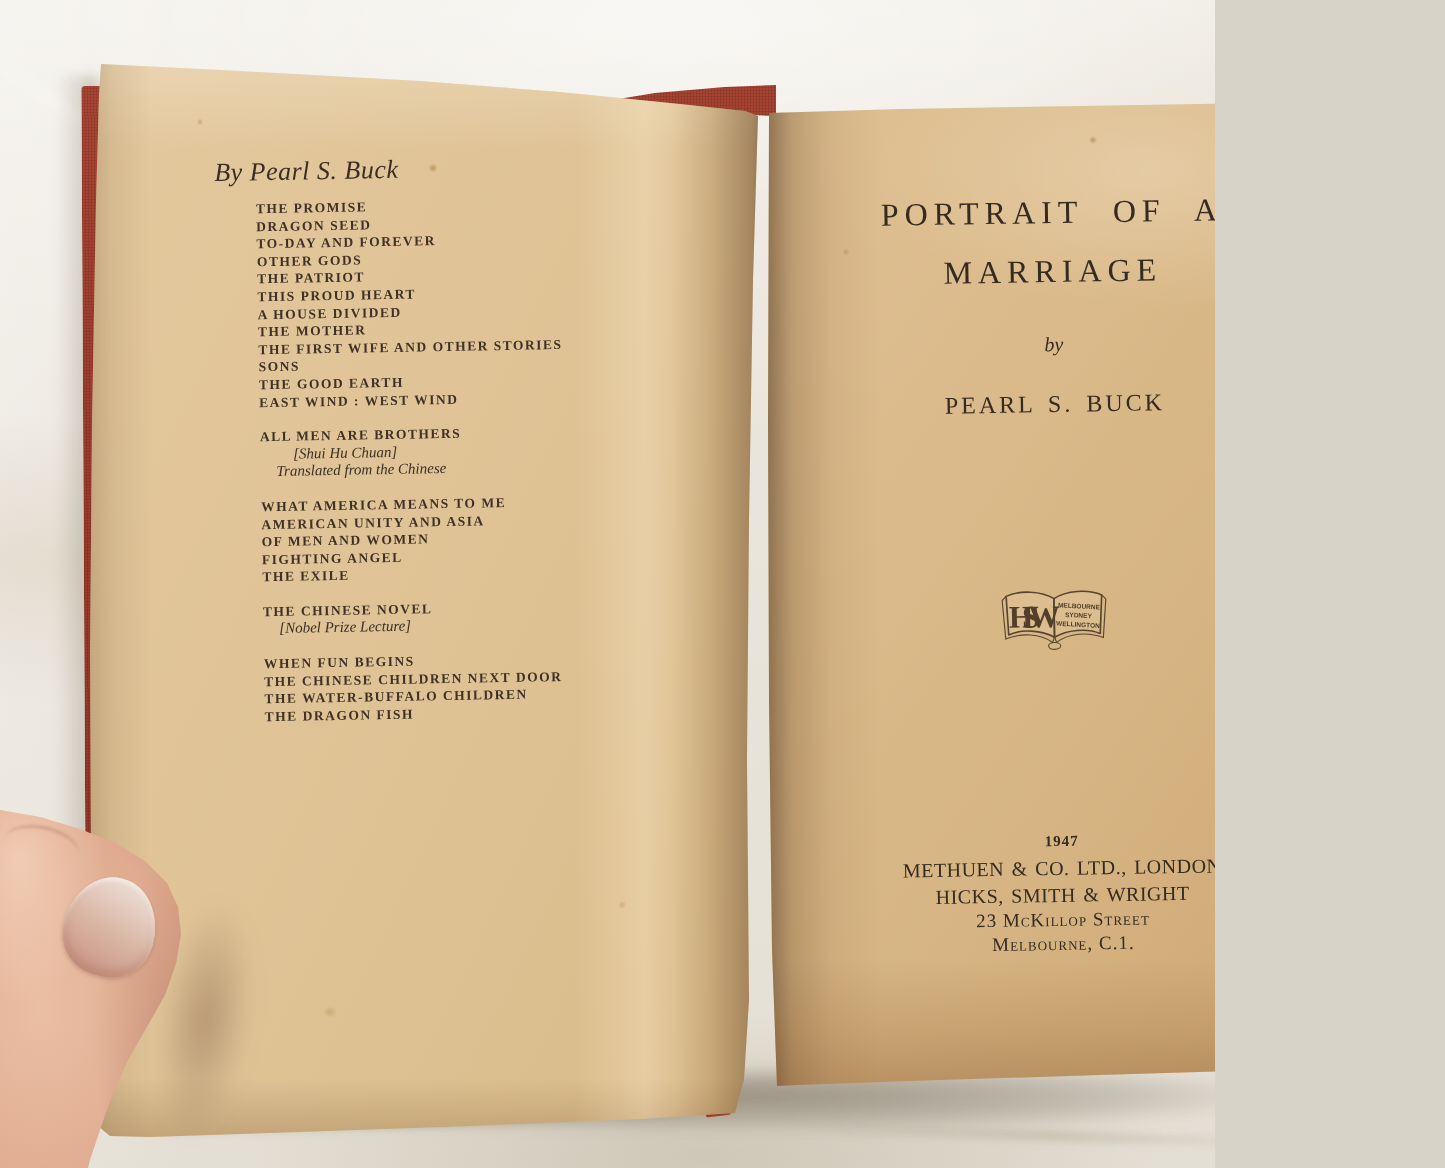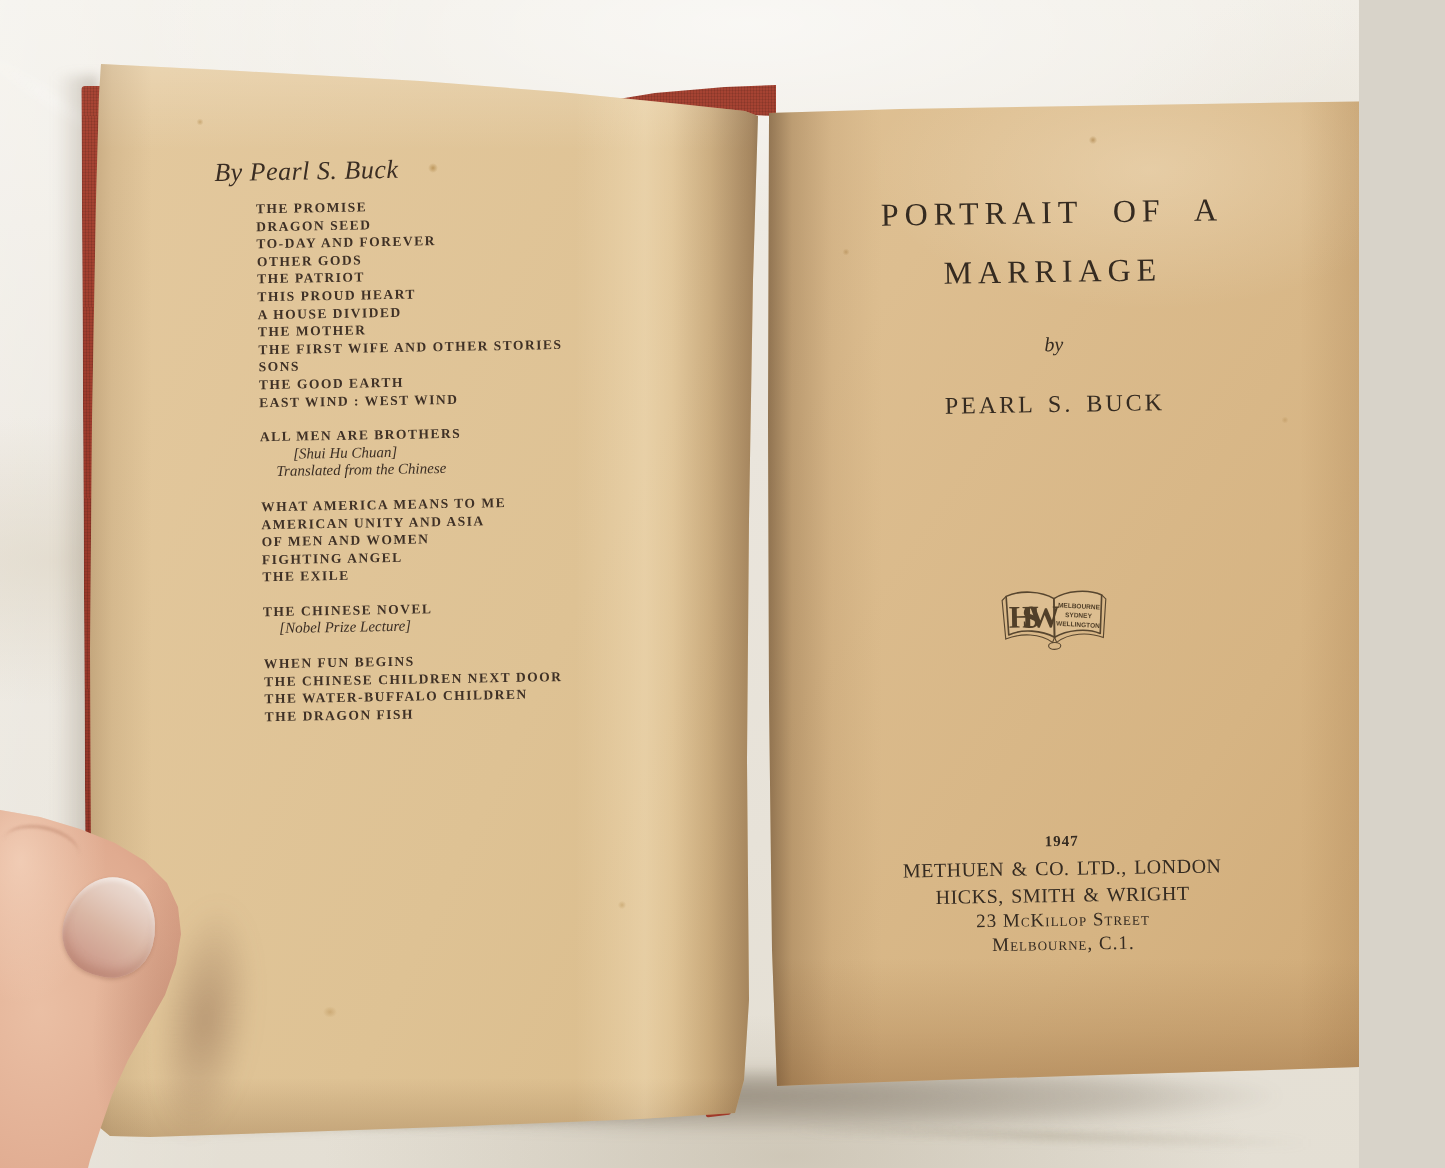--- a/index.html
+++ b/index.html
@@ -1,17 +1,17 @@
 <!DOCTYPE html>
 <html><head>
 <meta charset="utf-8">
 <style>
   html,body { margin:0; padding:0; background:#d8d3c9; }
   .canvas {
-    position:relative; width:1359px; height:1168px; overflow:hidden;
+    position:relative; width:1215px; height:1168px; overflow:hidden;
     font-family:"Liberation Serif","DejaVu Serif",serif;
     box-shadow: inset 0 0 140px rgba(110,100,80,0.18);
   }
   .abs { position:absolute; }
 
   
   .fabric {
     position:absolute; inset:0;
     background:
       radial-gradient(900px 280px at 55% 2%, rgba(255,255,255,0.55), transparent 70%),

